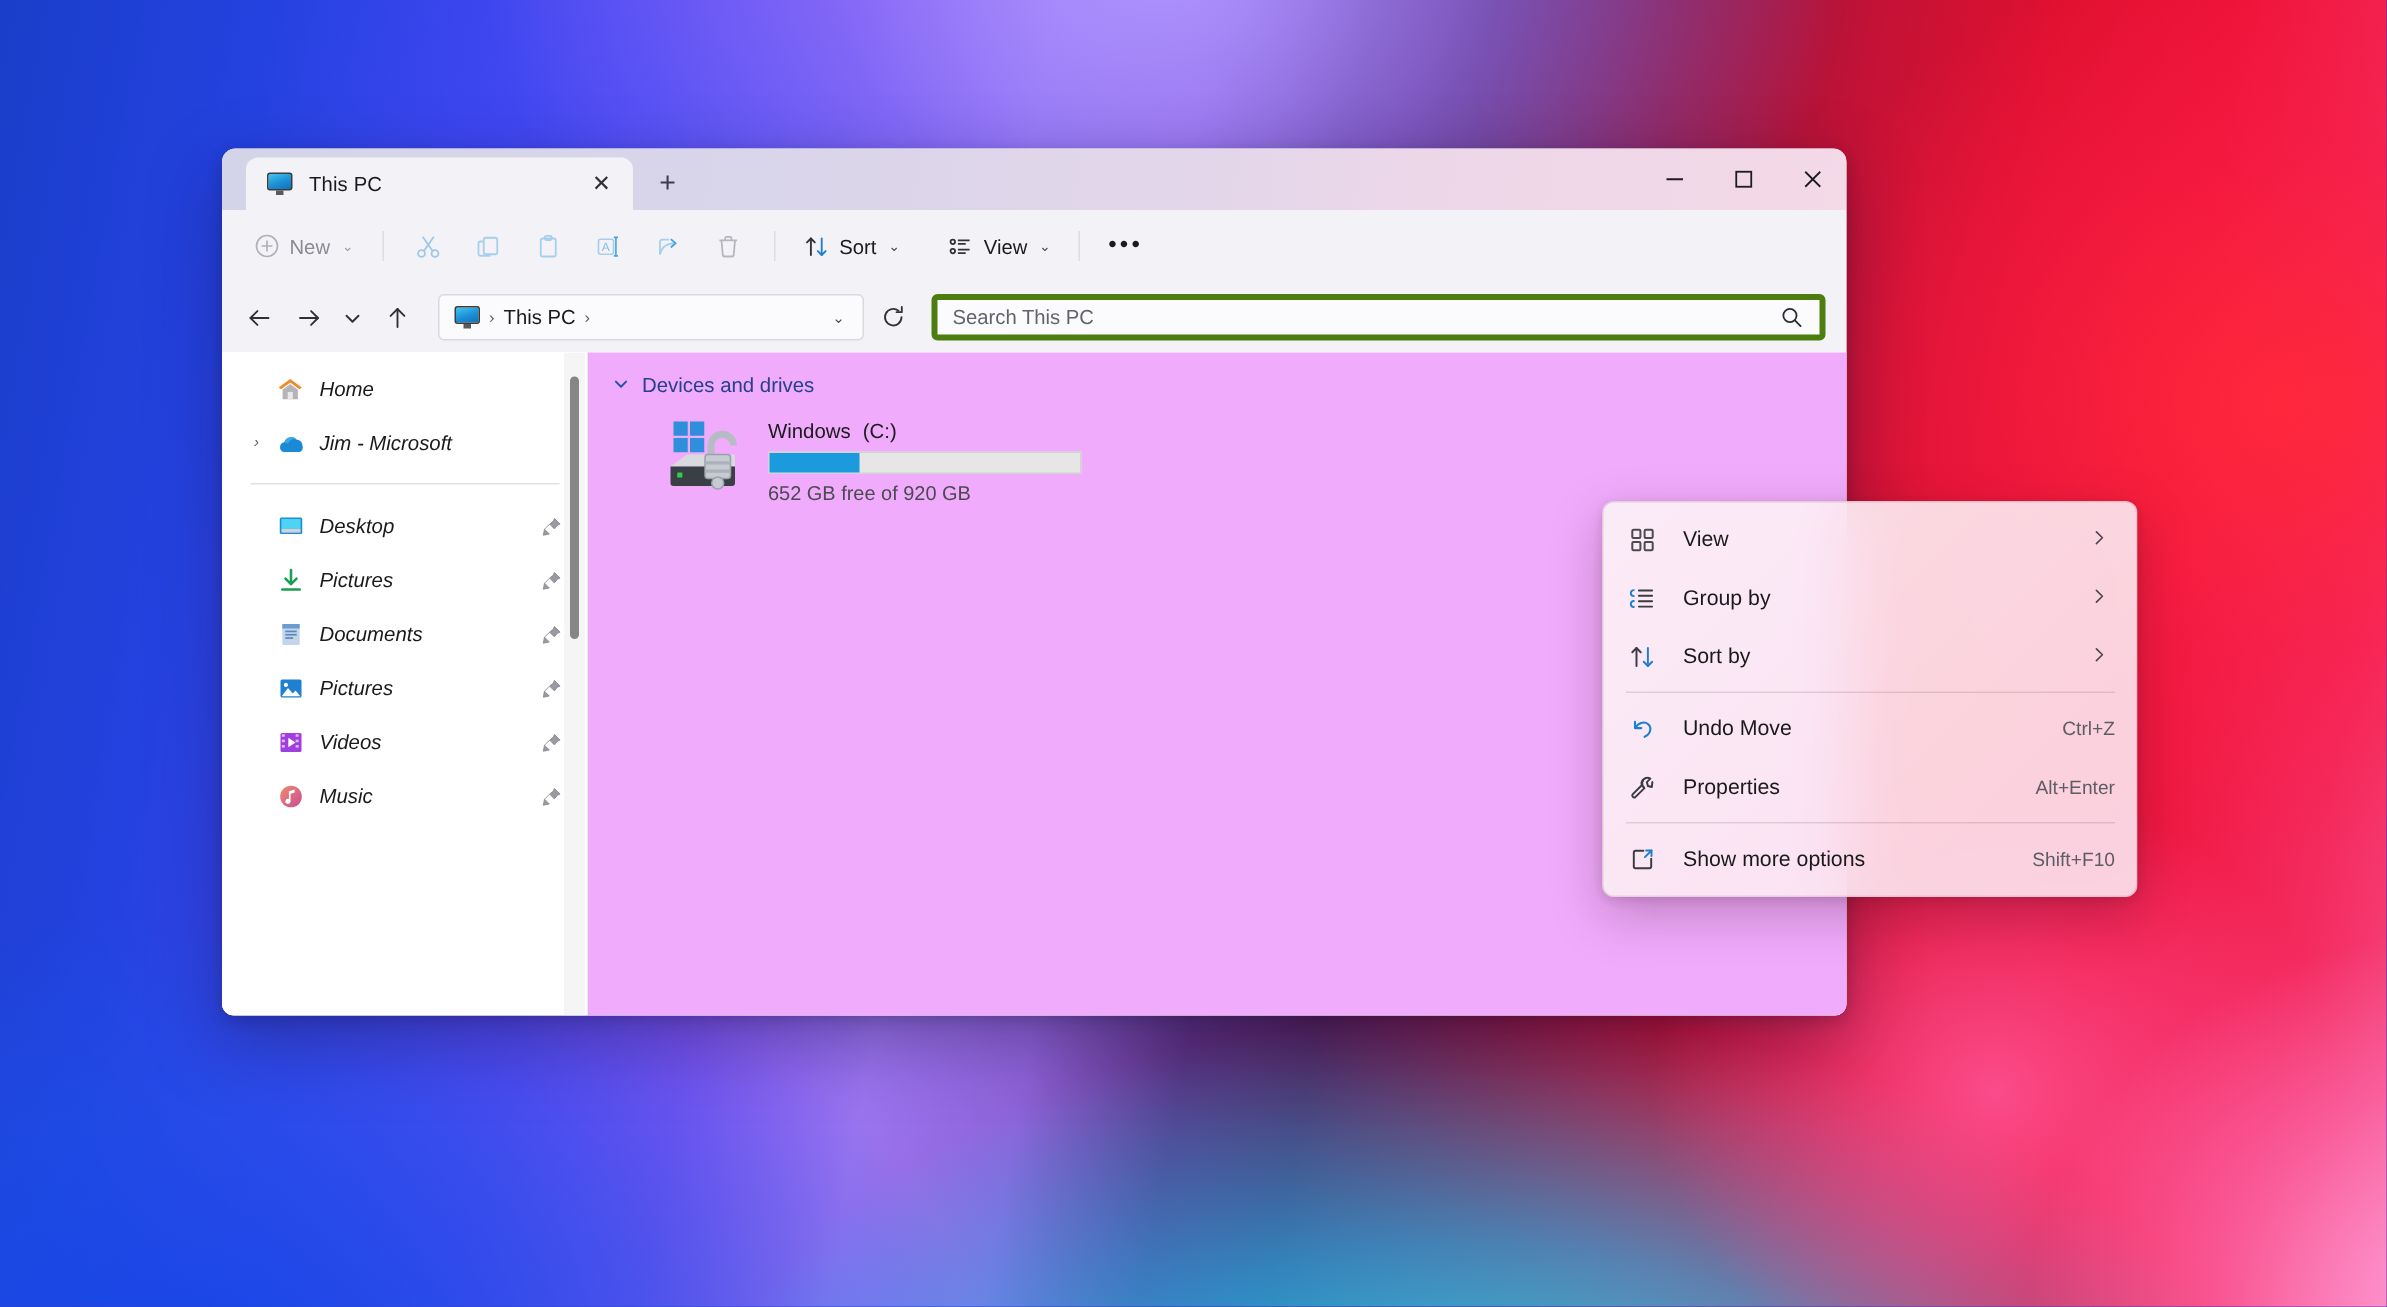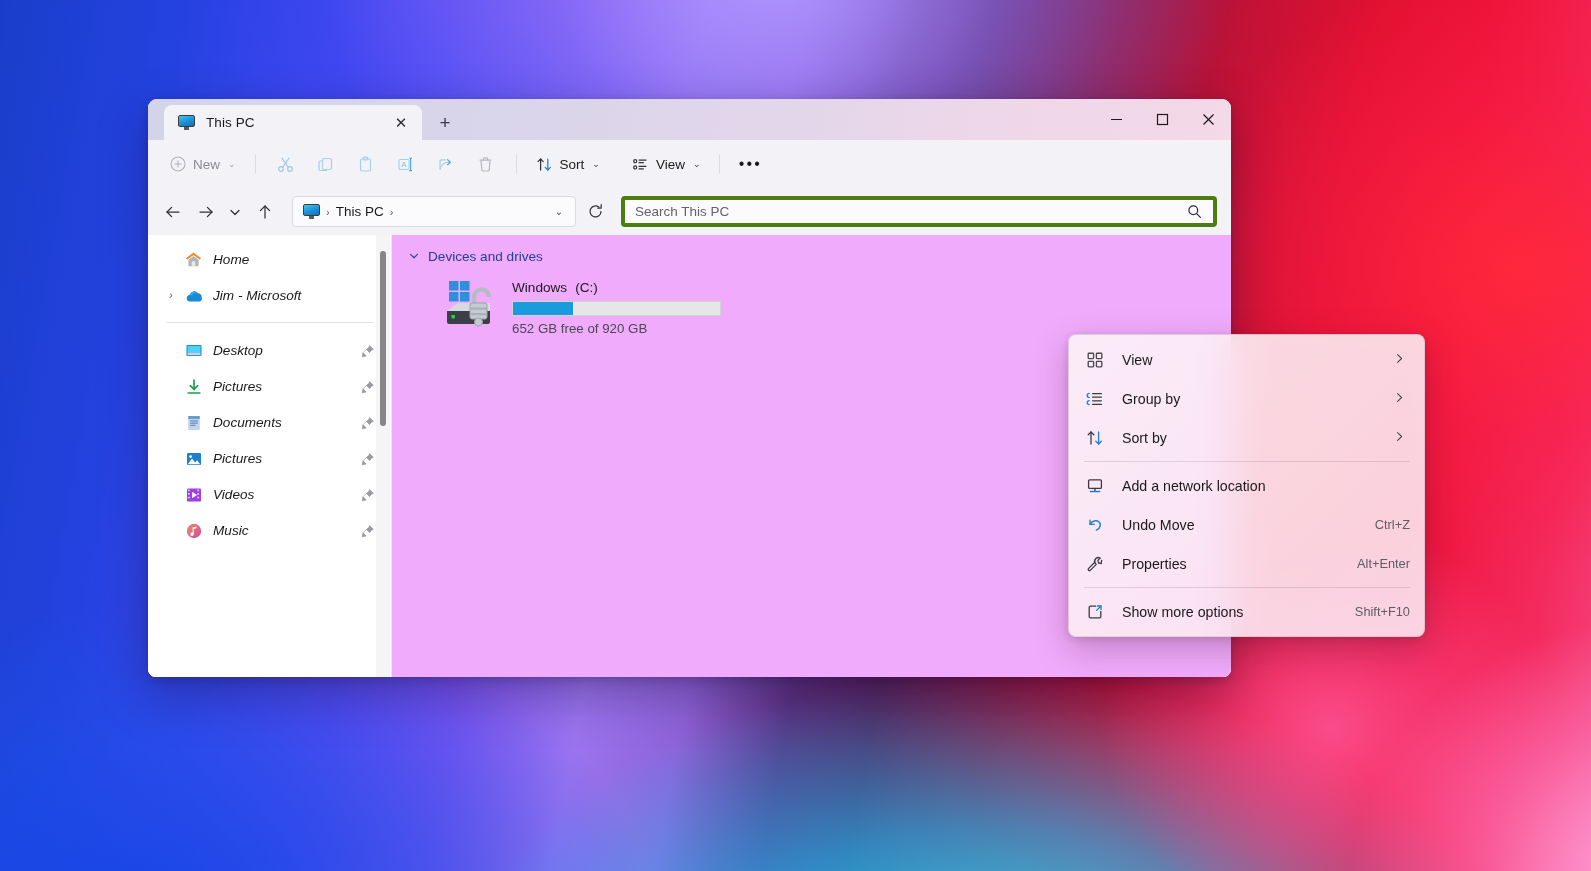--- a/index.html
+++ b/index.html
@@ -783,30 +783,20 @@
     <span class="ctx-label">Sort by</span>
     <span class="ctx-sub">
       <svg width="13" height="13" viewBox="0 0 13 13" fill="none" stroke="#4a4a50" stroke-width="1.1" stroke-linecap="round" stroke-linejoin="round">
           <path d="M4.6 2.6 L8.6 6.5 L4.6 10.4"></path>
         </svg>
     </span>
   </div>
 
   <div class="ctx-divider"></div>
 
-  <div class="ctx-item">
-    <span class="ctx-icon">
-      <svg width="18" height="18" viewBox="0 0 18 18" fill="none" stroke-width="1.3" stroke-linecap="round" stroke-linejoin="round">
-        <rect x="2.6" y="2.8" width="12.8" height="8.6" rx="1" stroke="#3a3a40"></rect>
-        <line x1="9" y1="11.4" x2="9" y2="14" stroke="#3a3a40"></line>
-        <line x1="4.4" y1="14.6" x2="13.6" y2="14.6" stroke="#1d7fd0" stroke-width="1.5"></line>
-      </svg>
-    </span>
-    <span class="ctx-label">Add a network location</span>
-  </div>
 
   <div class="ctx-item">
     <span class="ctx-icon">
       <svg width="18" height="18" viewBox="0 0 18 18" fill="none" stroke="#1d7fd0" stroke-width="1.4" stroke-linecap="round" stroke-linejoin="round">
         <path d="M4 4.2 V8.4 H8.2"></path>
         <path d="M4.3 8.2 C6 5 10.2 3.6 12.8 5.8 C15.4 8 14.4 12.6 10.4 14.2"></path>
       </svg>
     </span>
     <span class="ctx-label">Undo Move</span>
     <span class="ctx-accel">Ctrl+Z</span>

